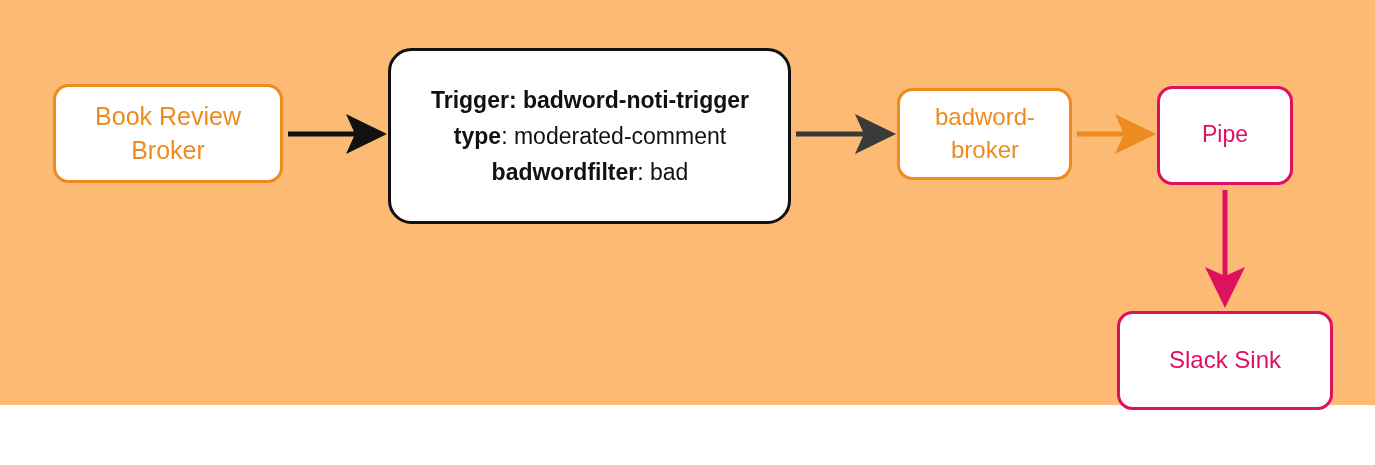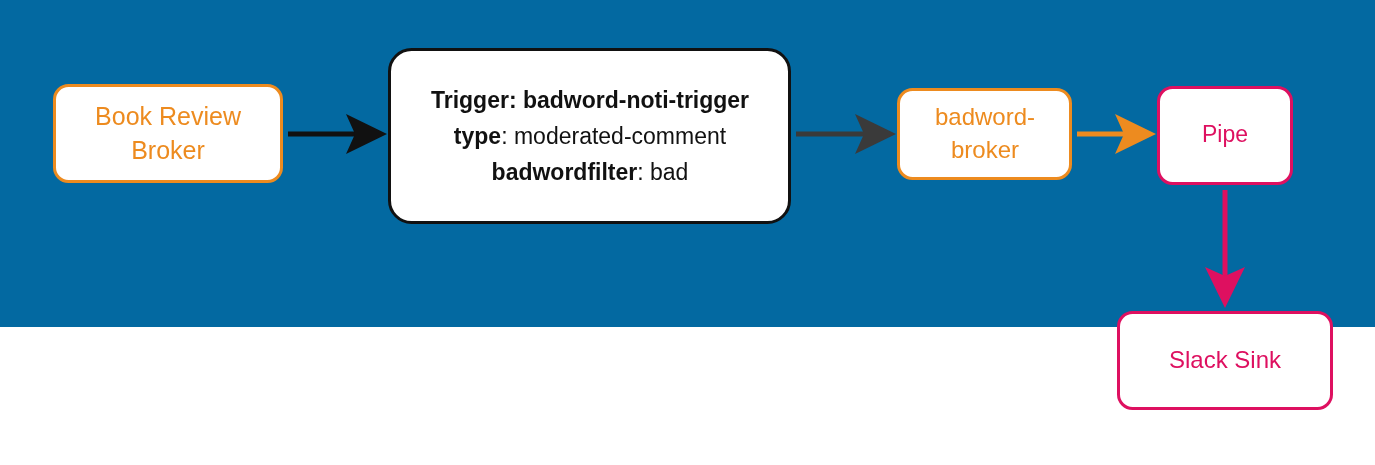--- a/index.html
+++ b/index.html
@@ -10,22 +10,22 @@
   }
   body {
     width: 1375px;
     height: 465px;
     font-family: "Liberation Sans", sans-serif;
     overflow: hidden;
   }
   #diagram-root {
     position: relative;
     width: 1375px;
-    height: 327px;
-    background: #0369a1;
+    height: 405px;
+    background: #fdba74;
   }
   svg#flow-canvas {
     position: absolute;
     top: 0;
     left: 0;
     width: 1375px;
     height: 465px;
     display: block;
   }
   .node-rect {

